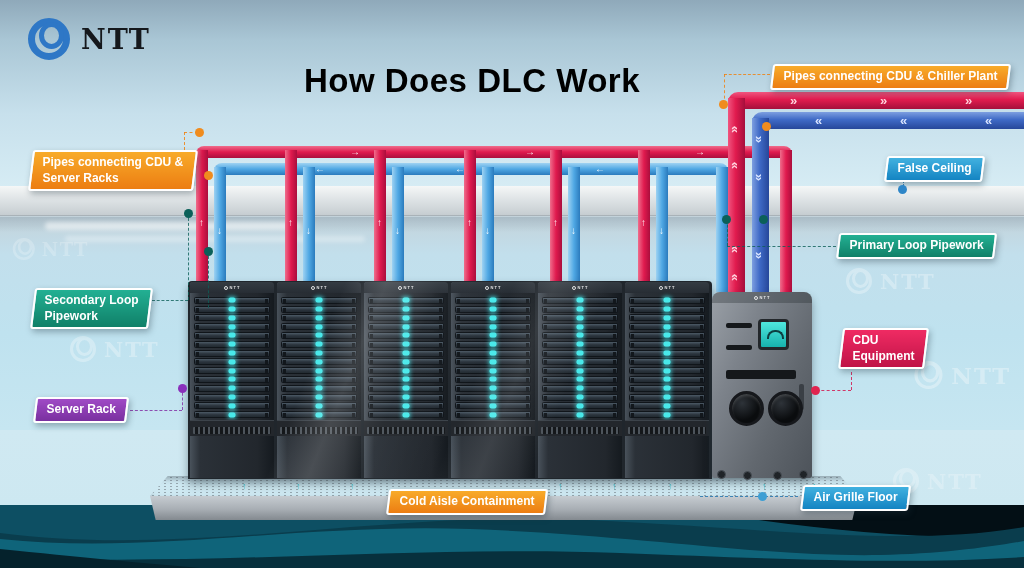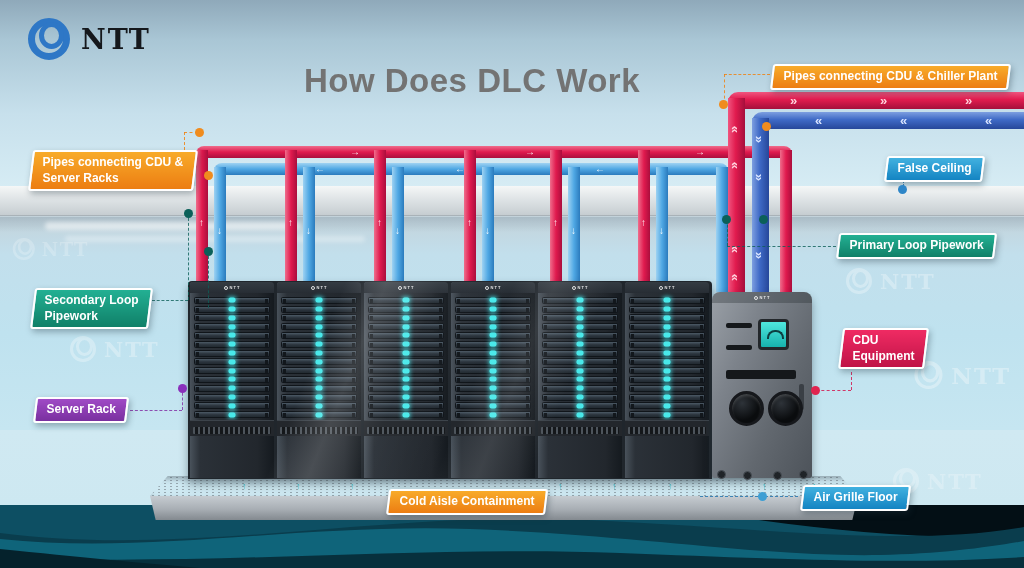--- a/index.html
+++ b/index.html
@@ -29,21 +29,21 @@
   .wm-ring { width:26px; height:26px; border:3.5px solid #fff; border-radius:50%; position:relative; }
   .wm-ring::before { content:""; position:absolute; width:11px; height:13px; border:3px solid #fff; border-radius:50%; left:3px; top:-2px; }
   .wm-text { font-family:"DejaVu Serif", serif; font-weight:bold; font-size:21px; letter-spacing:2px; }
 
   
   .logo { position:absolute; left:28px; top:18px; display:flex; align-items:center; gap:11px; z-index:70; }
   .logo-icon { width:42px; height:42px; border:7px solid #2e77c6; border-radius:50%; position:relative; }
   .logo-icon::before { content:""; position:absolute; width:15px; height:17px; border:5px solid #2e77c6; border-radius:50%; left:4px; top:-3px; }
   .logo-text { font-family:"DejaVu Serif", serif; font-weight:bold; font-size:27px; color:#15181c; letter-spacing:2px; }
   .title { position:absolute; left:272px; top:62px; width:400px; text-align:center; z-index:70;
-    font-size:33px; font-weight:bold; color:#737373; letter-spacing:.5px; }
+    font-size:33px; font-weight:bold; color:#000000; letter-spacing:.5px; }
 
   
   .pipe { position:absolute; }
   .p-red-h  { background:linear-gradient(180deg,#f0557f 0%,#e11b4e 45%,#a50f3c 100%); }
   .p-red-v  { background:linear-gradient(90deg,#f0557f 0%,#e11b4e 45%,#a50f3c 100%); }
   .p-blue-h { background:linear-gradient(180deg,#7d9fe0 0%,#3f6ac6 45%,#26479a 100%); }
   .p-blue-v { background:linear-gradient(90deg,#7d9fe0 0%,#3f6ac6 45%,#26479a 100%); }
   .s-red-h  { background:linear-gradient(180deg,#ef6d8c 0%,#e01a4e 50%,#ab0e3d 100%); }
   .s-red-v  { background:linear-gradient(90deg,#ef6d8c 0%,#e01a4e 50%,#ab0e3d 100%); }
   .s-blue-h { background:linear-gradient(180deg,#9ed2f2 0%,#4fa8e4 50%,#2b7bbd 100%); }

